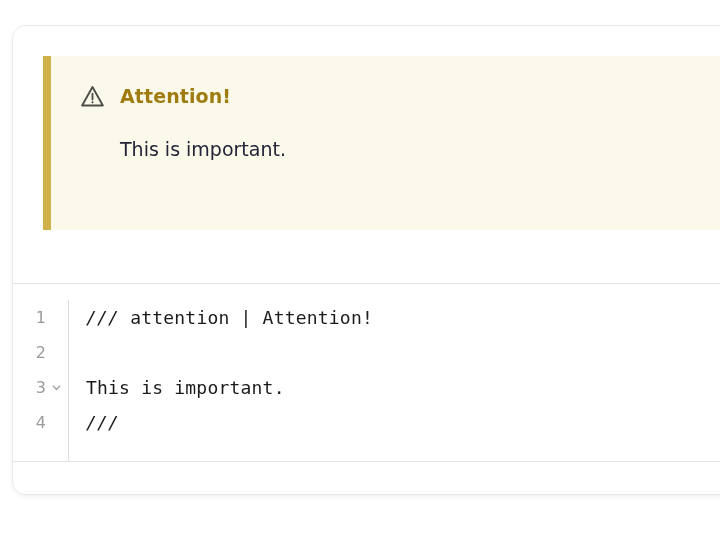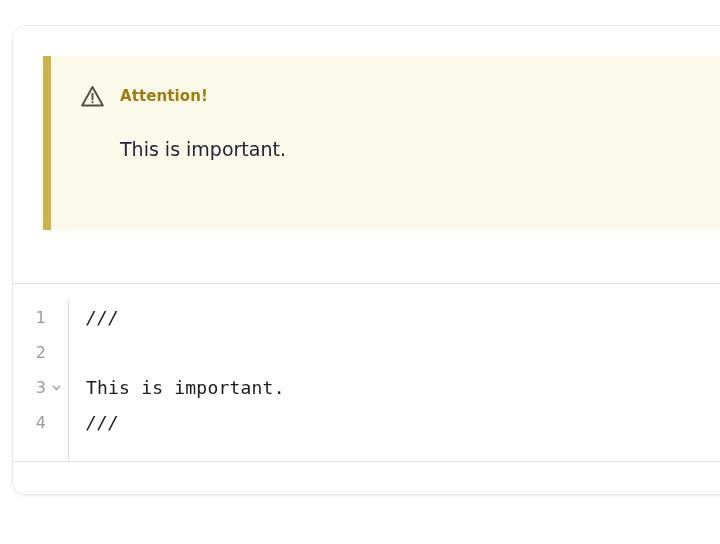--- a/index.html
+++ b/index.html
@@ -65,21 +65,21 @@
     align-items: center;
     gap: 14px;
   }
   .warn-icon {
     flex: 0 0 auto;
     width: 27px;
     height: 27px;
     display: block;
   }
   .alert-title {
-    font-size: 15px;
+    font-size: 19px;
     font-weight: bold;
     color: #a07c10;
     letter-spacing: 0.1px;
     line-height: 1;
   }
   .alert-text {
     margin-top: 28px;
     margin-left: 41px;
     font-size: 19px;
     color: #23233a;
@@ -193,21 +193,21 @@
         </span>
       </div>
       <div class="gutter-row">
         <span>4</span>
         <span class="fold-slot"></span>
       </div>
     </div>
 
     <div class="code-area">
       <div class="code-row">
-        <span class="tok-marker">///</span>
+        <span class="tok-marker">///</span><span> attention | Attention!</span>
       </div>
       <div class="code-row">
         <span class="tok-marker"></span><span></span>
       </div>
       <div class="code-row">
         <span class="tok-marker"></span><span>This is important.</span>
       </div>
       <div class="code-row">
         <span class="tok-marker">///</span><span></span>
       </div>

